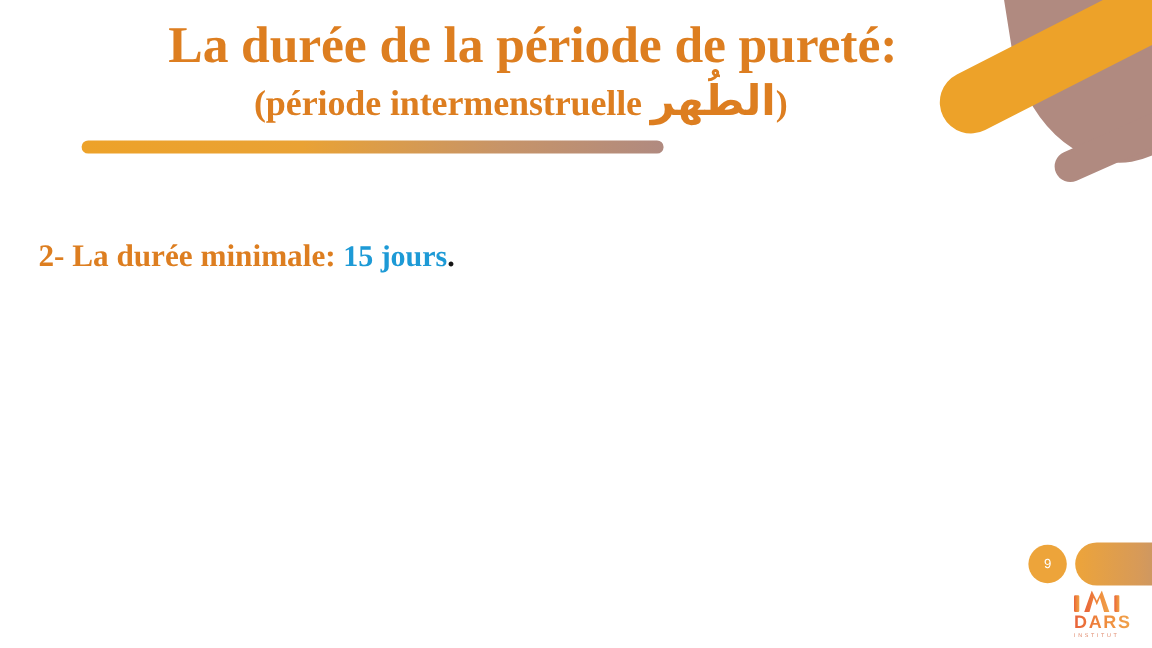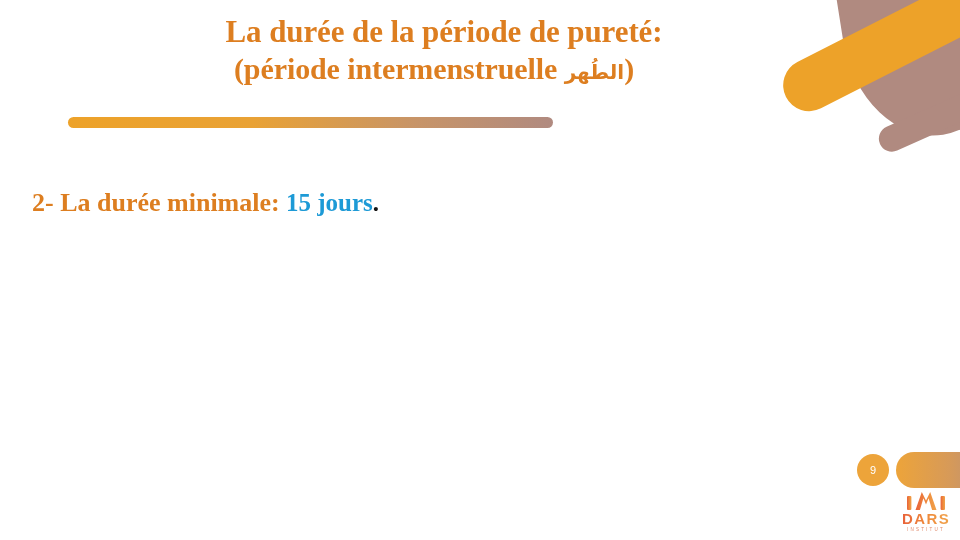--- a/index.html
+++ b/index.html
@@ -64,25 +64,25 @@
     top: 14px;
     width: 868px;
     text-align: center;
   }
   .title-line {
     color: #dd7e20;
     font-weight: bold;
     line-height: 1.18;
     letter-spacing: -0.1px;
   }
-  .title-line-1 { font-size: 31px; padding-left: 20px; }
+  .title-line-1 { font-size: 43px; padding-left: 20px; }
   .title-line-2 { font-size: 30px; }
   .arabic {
     font-family: "DejaVu Sans", "Liberation Sans", sans-serif;
-    font-size: 20px;
+    font-size: 35px;
     font-weight: bold;
     direction: rtl;
     unicode-bidi: isolate;
   }
 
   
   .divider {
     position: absolute;
     left: 68px;
     top: 117px;
@@ -99,21 +99,21 @@
     top: 155px;
     width: 830px;
   }
   .para {
     font-size: 25px;
     font-weight: bold;
     color: #141414;
     line-height: 1.48;
     margin: 0;
   }
-  .para.second { margin-top: 29px; }
+  .para.second { margin-top: 40px; }
   .lead {
     color: #dd7e20;
     font-size: 26px;
     font-weight: bold;
   }
   .highlight-blue {
     color: #1d9ad6;
     font-weight: bold;
   }
 
@@ -143,21 +143,21 @@
     background: linear-gradient(90deg, #eda43a 0%, #d79a58 55%, #b89078 100%);
   }
   .logo {
     position: absolute;
     left: 895px;
     top: 492px;
     width: 62px;
     height: 44px;
     display: flex;
     flex-direction: column;
-    align-items: center;
+    align-items: flex-start;
   }
   .logo-mark { display: block; }
   .logo-name {
     font-family: "Liberation Sans", sans-serif;
     font-size: 15px;
     font-weight: bold;
     letter-spacing: 1.4px;
     line-height: 1;
     margin-top: 1px;
     background: linear-gradient(90deg, #e8623a 0%, #ef8a3c 50%, #f0a24a 100%);

